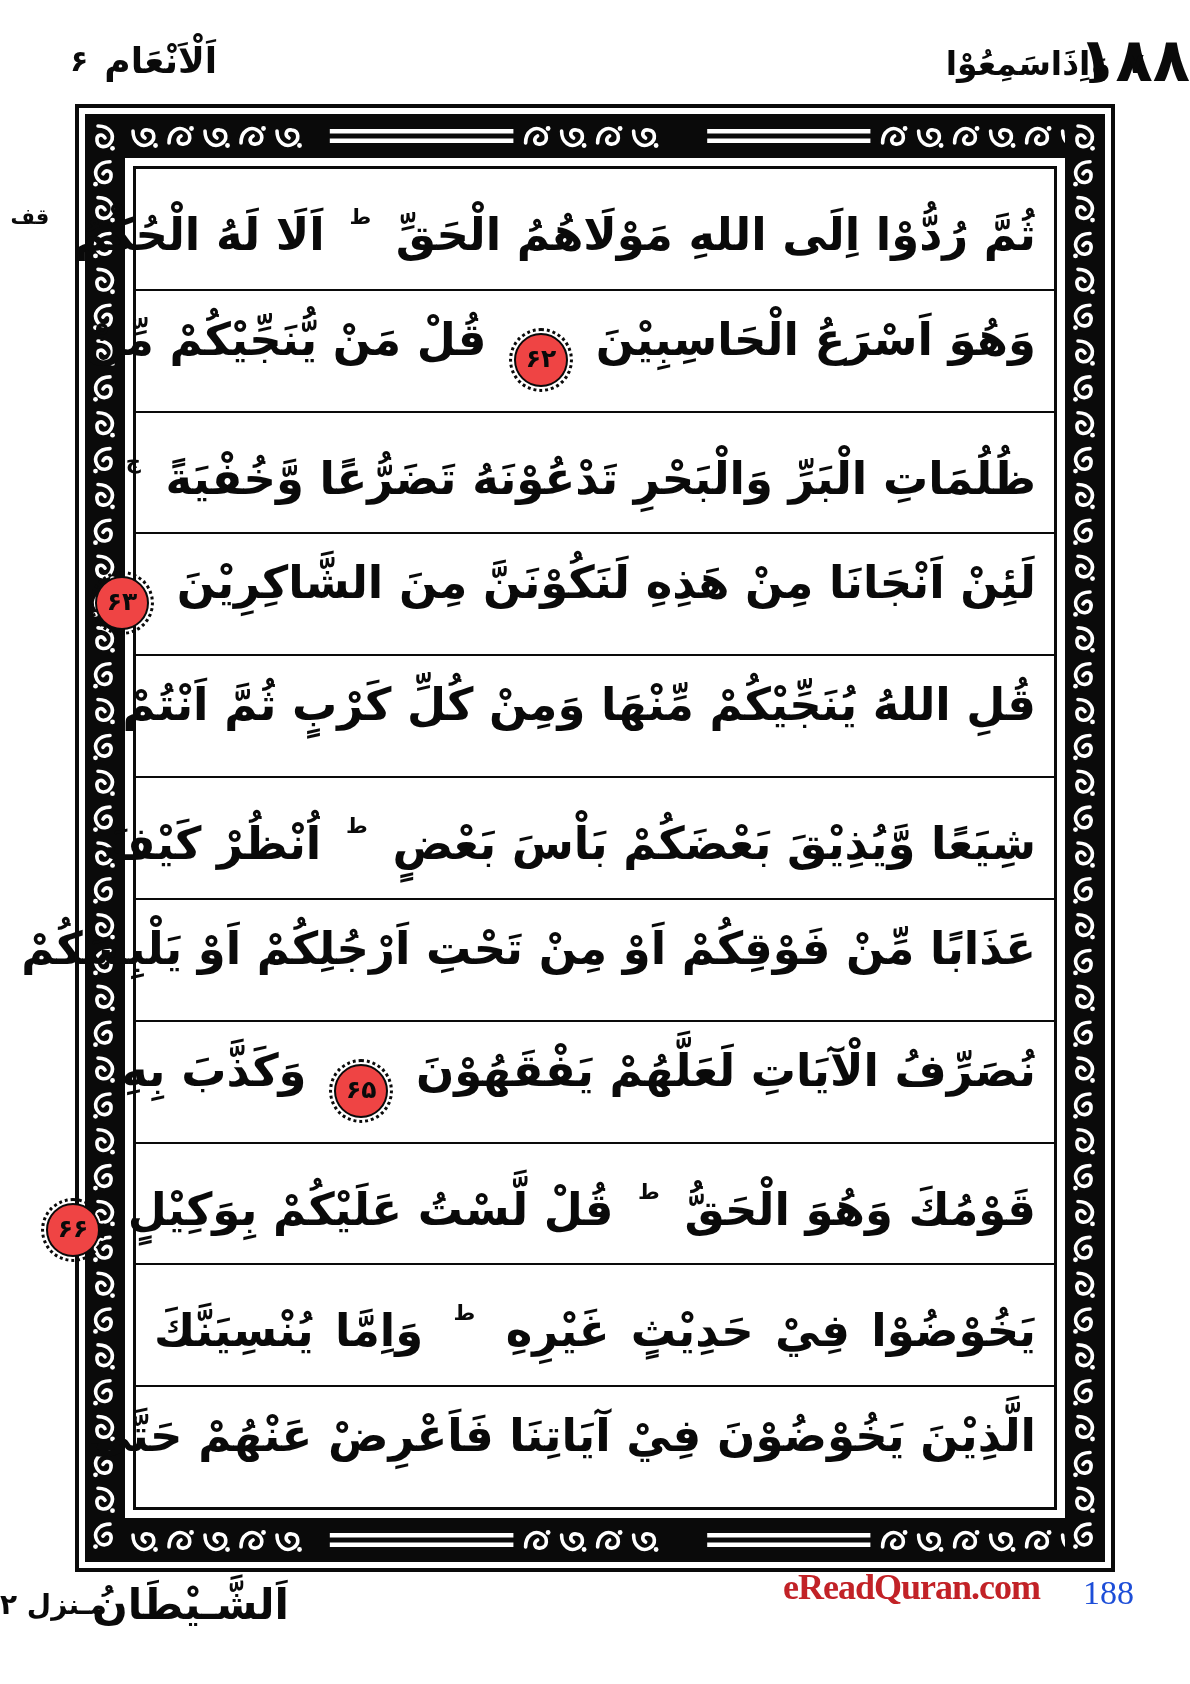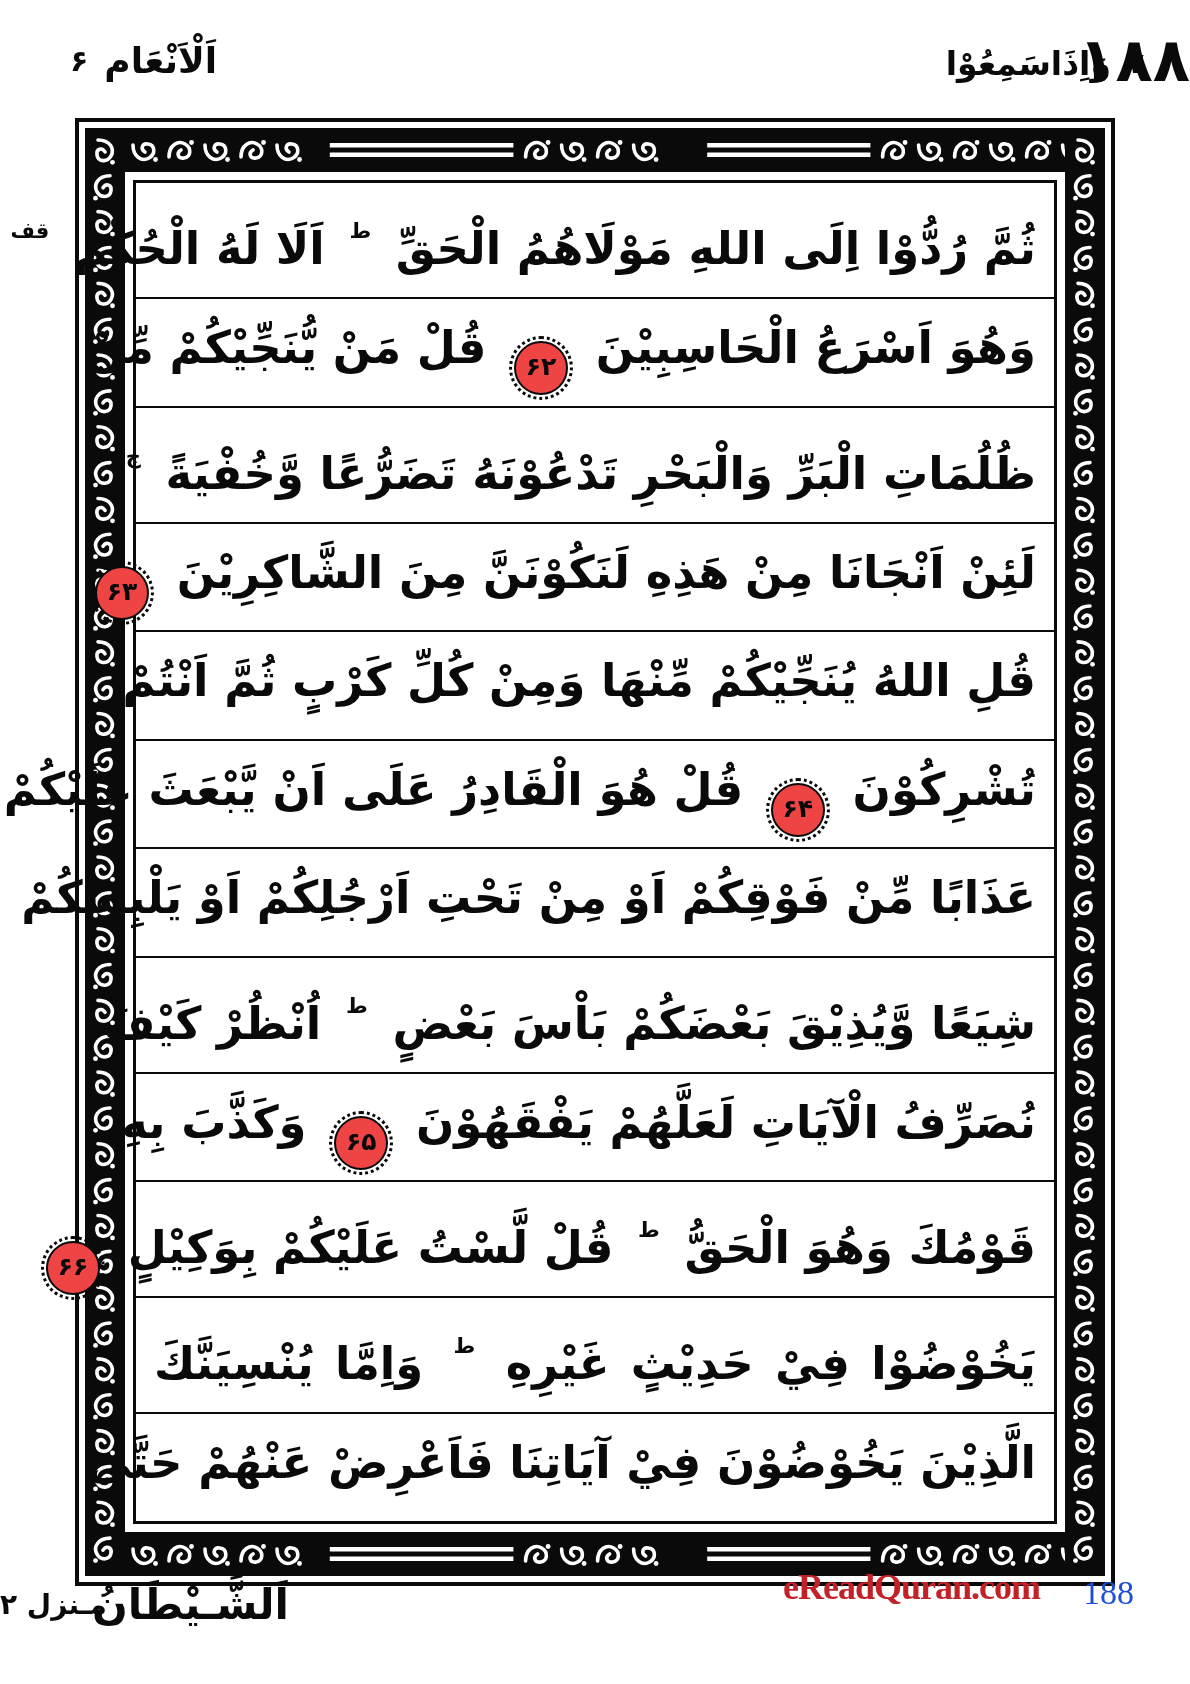--- a/index.html
+++ b/index.html
@@ -12,21 +12,21 @@
   .hdr-left{position:absolute;left:70px;top:40px;display:flex;align-items:center;gap:16px;
     font-weight:bold;font-size:36px;direction:ltr;}
   .hdr-left .num{font-size:30px;}
   .hdr-center{position:absolute;left:0;right:0;top:24px;text-align:right;
     font-weight:bold;font-size:61px;letter-spacing:2px;}
   .hdr-right{position:absolute;right:46px;top:44px;display:flex;align-items:center;gap:16px;
     font-weight:bold;font-size:33px;direction:ltr;}
   .hdr-right .num{font-size:28px;}
   
   .frame{position:absolute;left:75px;top:104px;width:1040px;height:1468px;
-    box-sizing:border-box;border:4px solid #0a0a0a;padding:6px;background:#fff;margin-top:14px;}
+    box-sizing:border-box;border:4px solid #0a0a0a;padding:6px;background:#fff;}
   .band-box{position:relative;width:100%;height:100%;}
   .band{position:absolute;display:block;}
   .band.top{top:0;left:0;width:100%;height:44px;}
   .band.bottom{bottom:0;left:0;width:100%;height:44px;}
   .band.left{top:0;left:0;width:40px;height:100%;}
   .band.right{top:0;right:0;width:40px;height:100%;}
   
   .text-box{position:absolute;top:52px;bottom:52px;left:48px;right:48px;
     border:3px solid #0a0a0a;display:flex;flex-direction:column;direction:rtl;background:#fff;}
   .line{flex:1;box-sizing:border-box;border-bottom:2.5px solid #0a0a0a;
@@ -204,23 +204,22 @@
           <use href="#curl" transform="translate(7,1342) rotate(90 13 13) translate(14,14) scale(1,-1) translate(-14,-14)"></use>
           <use href="#curl" transform="translate(7,1378) rotate(90 13 13)"></use>
           <use href="#curl" transform="translate(7,1414) rotate(90 13 13) translate(14,14) scale(1,-1) translate(-14,-14)"></use>
         </svg>
       <div class="text-box" id="quran-lines">
           <div class="line"><span class="words">ثُمَّ رُدُّوْا اِلَى اللهِ مَوْلَاهُمُ الْحَقِّ</span> <span class="pause-mark">ط</span> <span class="words">اَلَا لَهُ الْحُكْمُ</span> <span class="pause-mark">قف</span> </div>
           <div class="line"><span class="words">وَهُوَ اَسْرَعُ الْحَاسِبِيْنَ</span> <span class="ayah-medallion">۶۲</span> <span class="words">قُلْ مَنْ يُّنَجِّيْكُمْ مِّنْ</span> </div>
           <div class="line"><span class="words">ظُلُمَاتِ الْبَرِّ وَالْبَحْرِ تَدْعُوْنَهُ تَضَرُّعًا وَّخُفْيَةً</span> <span class="pause-mark">ج</span> </div>
           <div class="line"><span class="words">لَئِنْ اَنْجَانَا مِنْ هَذِهِ لَنَكُوْنَنَّ مِنَ الشَّاكِرِيْنَ</span> <span class="ayah-medallion">۶۳</span> </div>
           <div class="line"><span class="words">قُلِ اللهُ يُنَجِّيْكُمْ مِّنْهَا وَمِنْ كُلِّ كَرْبٍ ثُمَّ اَنْتُمْ</span> </div>
-          <div class="line"><span class="words">تُشْرِكُوْنَ</span> <span class="ayah-medallion">۶۴</span> <span class="words">قُلْ هُوَ الْقَادِرُ عَلَى اَنْ يَّبْعَثَ عَلَيْكُمْ</span> </div>
+          <div class="line"><span class="words">شِيَعًا وَّيُذِيْقَ بَعْضَكُمْ بَاْسَ بَعْضٍ</span> <span class="pause-mark">ط</span> <span class="words">اُنْظُرْ كَيْفَ</span> </div>
           <div class="line"><span class="words">عَذَابًا مِّنْ فَوْقِكُمْ اَوْ مِنْ تَحْتِ اَرْجُلِكُمْ اَوْ يَلْبِسَكُمْ</span> </div>
-          <div class="line"><span class="words">شِيَعًا وَّيُذِيْقَ بَعْضَكُمْ بَاْسَ بَعْضٍ</span> <span class="pause-mark">ط</span> <span class="words">اُنْظُرْ كَيْفَ</span> </div>
           <div class="line"><span class="words">نُصَرِّفُ الْآيَاتِ لَعَلَّهُمْ يَفْقَهُوْنَ</span> <span class="ayah-medallion">۶۵</span> <span class="words">وَكَذَّبَ بِهِ</span> </div>
           <div class="line"><span class="words">قَوْمُكَ وَهُوَ الْحَقُّ</span> <span class="pause-mark">ط</span> <span class="words">قُلْ لَّسْتُ عَلَيْكُمْ بِوَكِيْلٍ</span> <span class="ayah-medallion">۶۶</span> </div>
           <div class="line"><span class="words">يَخُوْضُوْا فِيْ حَدِيْثٍ غَيْرِهِ</span> <span class="pause-mark">ط</span> <span class="words">وَاِمَّا يُنْسِيَنَّكَ</span> </div>
           <div class="line"><span class="words">الَّذِيْنَ يَخُوْضُوْنَ فِيْ آيَاتِنَا فَاَعْرِضْ عَنْهُمْ حَتَّى</span> </div>
         </div>
     </div>
   </div>
 
   <div class="catchword">اَلشَّـيْطَانُ</div>
   <div class="manzil">مـنزل ۲</div>

